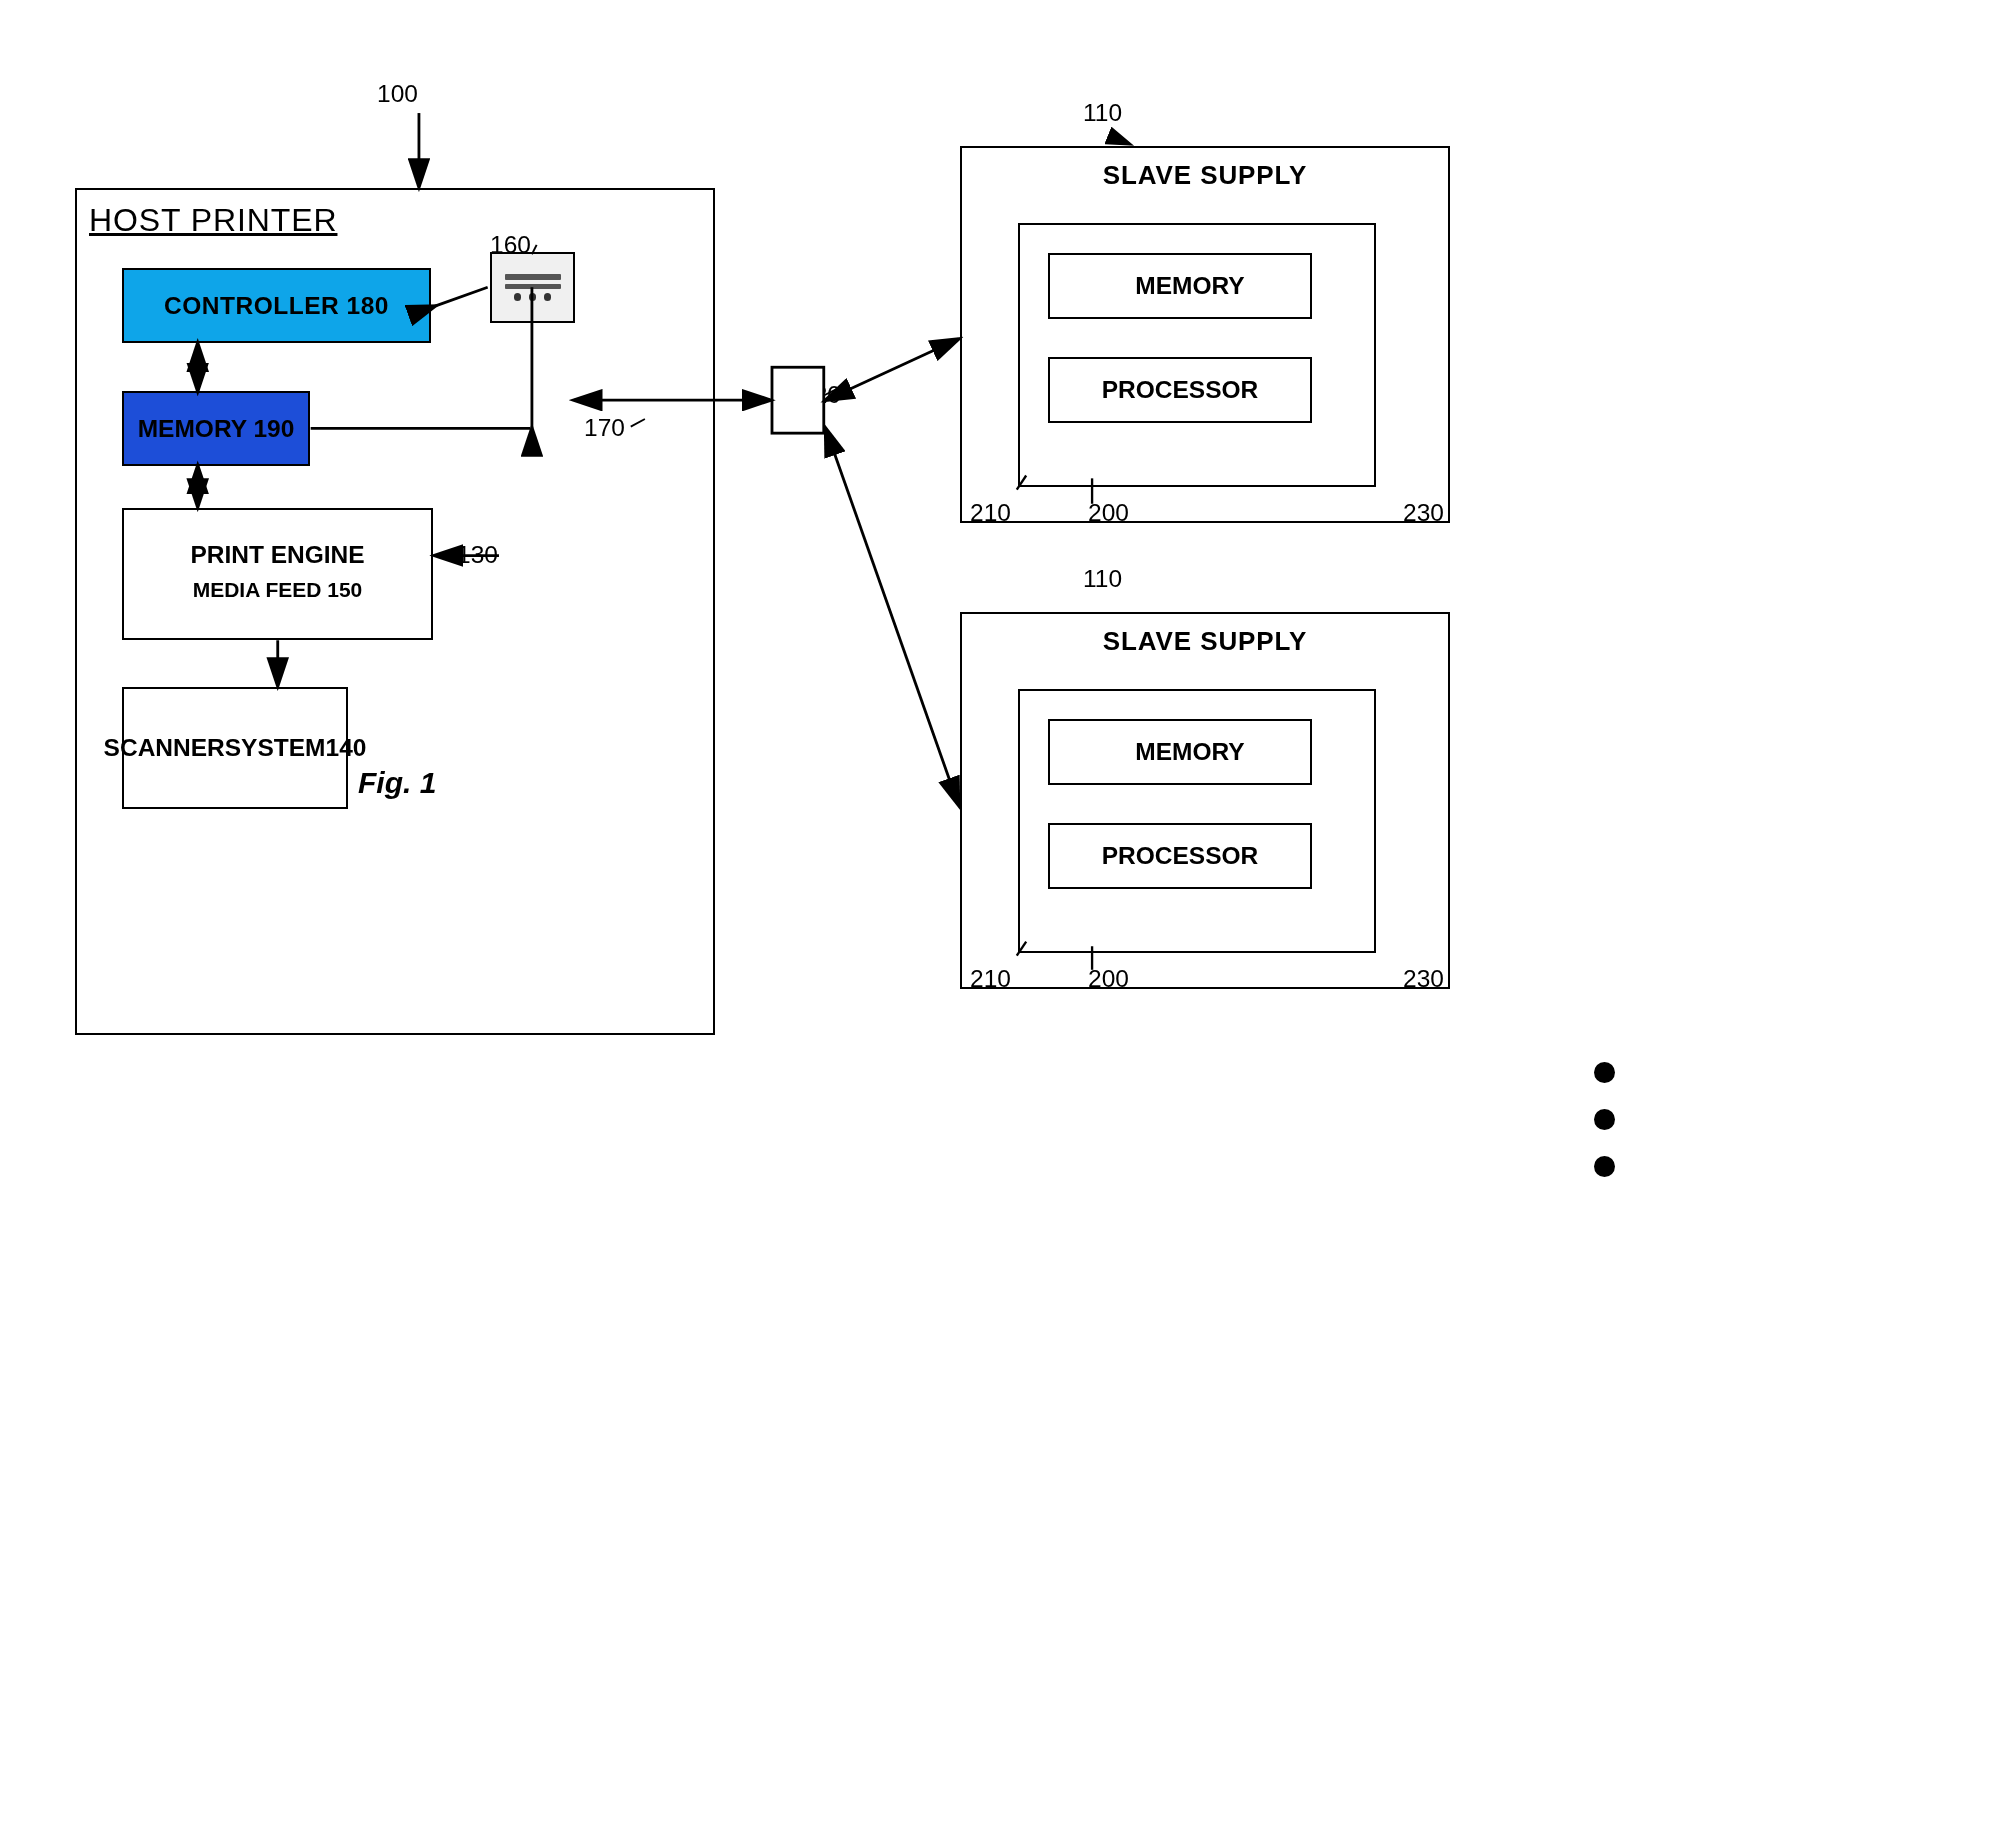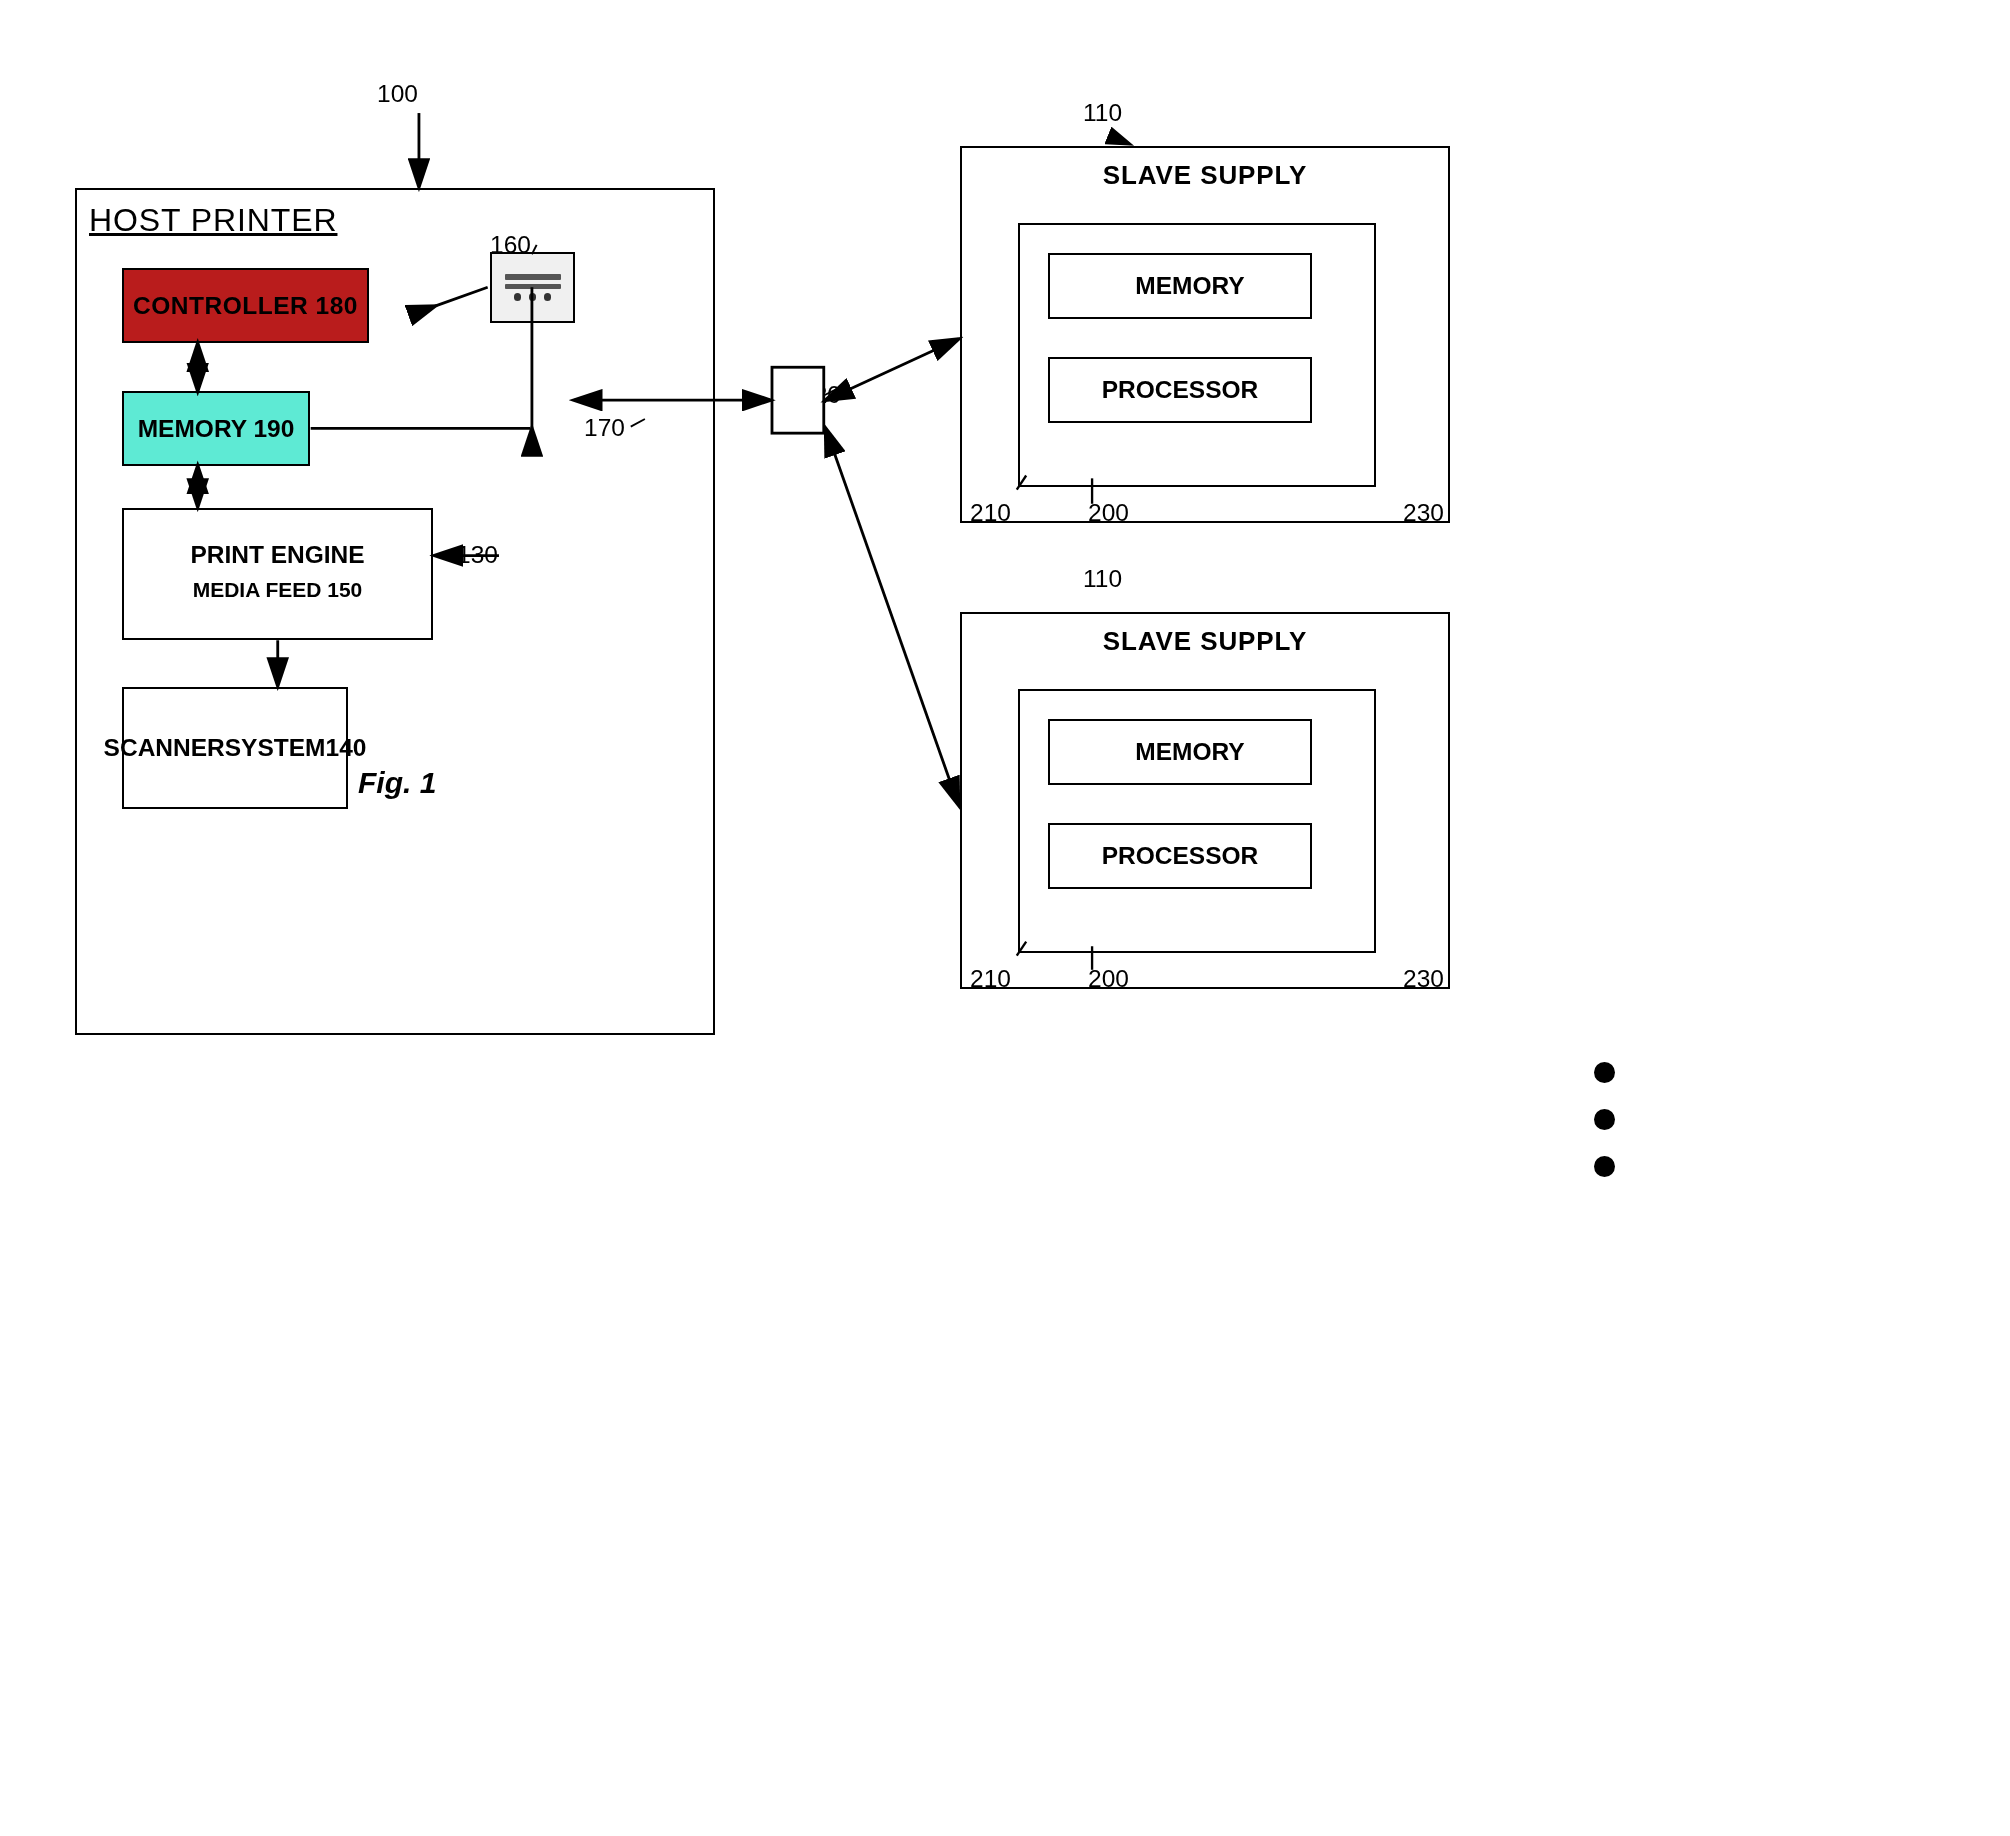--- a/index.html
+++ b/index.html
@@ -38,43 +38,43 @@
       font-weight: normal;
       text-decoration: underline;
       letter-spacing: 0.9px;
     }
 
     
     .controller-box {
       position: absolute;
       top: 268px;
       left: 122px;
-      width: 247px;
+      width: 309px;
       height: 75px;
       border: 2.8px solid #000;
-      background: #b91c1c;
+      background: #0ea5e9;
       display: flex;
       align-items: center;
       justify-content: center;
     }
     .controller-box span {
       font-size: 24.5px;
       font-weight: bold;
       letter-spacing: 0.5px;
     }
 
     
     .memory-host-box {
       position: absolute;
       top: 391px;
       left: 122px;
       width: 188px;
       height: 75px;
       border: 2.8px solid #000;
-      background: #5eead4;
+      background: #1d4ed8;
       display: flex;
       align-items: center;
       justify-content: center;
     }
     .memory-host-box span {
       font-size: 24.5px;
       font-weight: bold;
     }
 
     

